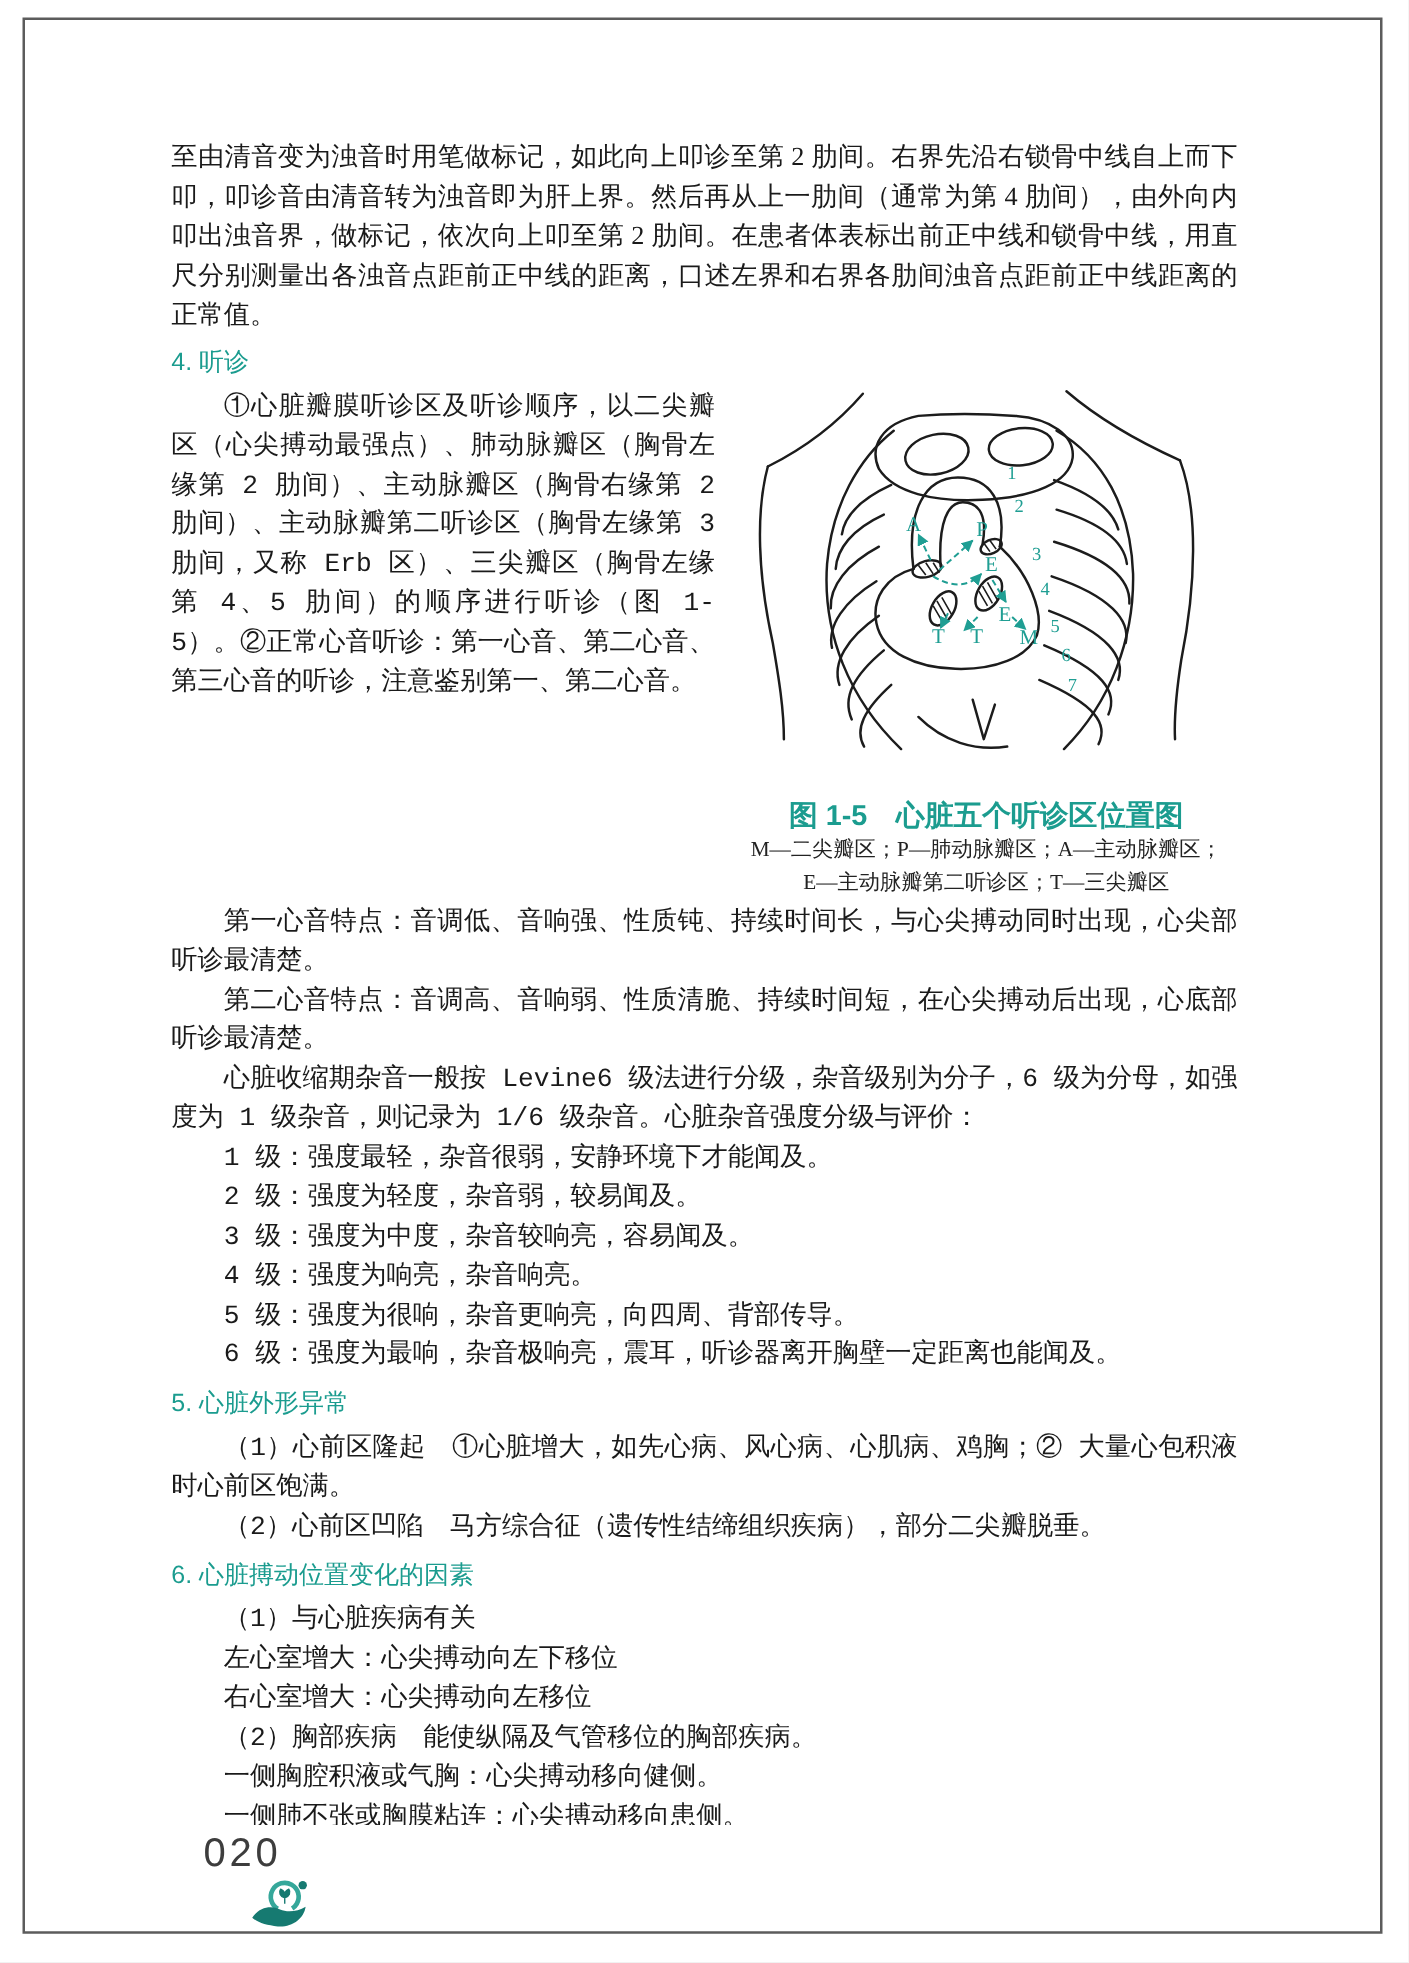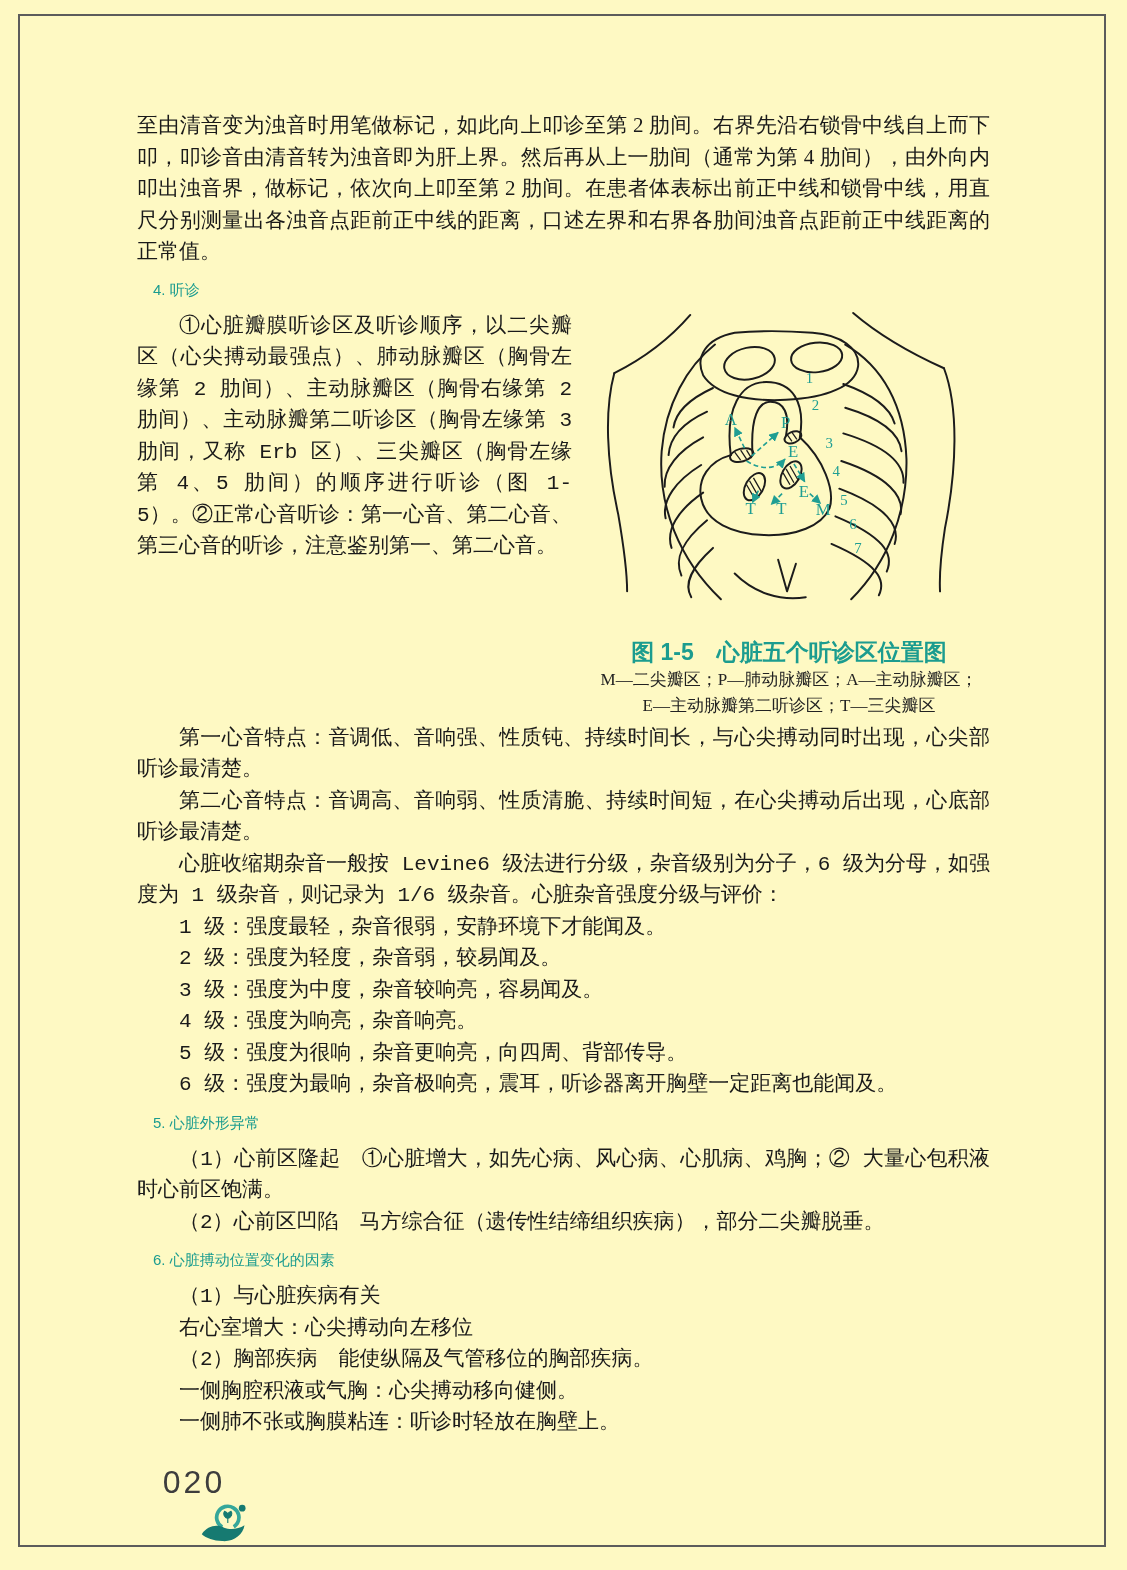--- a/index.html
+++ b/index.html
@@ -1,35 +1,35 @@
 <!DOCTYPE html>
 <html><head>
 <meta charset="utf-8">
 <style>
   html,body{margin:0;padding:0;background:#e8e8e8;}
   .page{
-    position:relative; width:1127px; height:1570px; background:#fef9c3;
+    position:relative; width:1127px; height:1570px; background:#ffffff;
     font-family:"Liberation Serif","DejaVu Serif",serif; color:#1a1a1a;
     overflow:hidden; margin:0 auto;
   }
   .frame{
     position:absolute; left:18px; top:14px; width:1088px; height:1533px;
     border:2px solid #5c5c5c; box-sizing:border-box; pointer-events:none;
   }
   .content{
     position:absolute; left:137px; top:110px; width:853px; height:1350px;
     overflow:hidden;
   }
   .para{
     font-size:21px; line-height:31.5px; text-align:justify; margin:0;
   }
   .indent{ text-indent:2em;font-family:Liberation Mono, monospace; }
   .sec-heading{
     font-family:"Liberation Sans","DejaVu Sans",sans-serif;
-    font-size:15px; line-height:30px; color:#1b9c8f; margin:7px 0 6px 16px;
+    font-size:20px; line-height:30px; color:#1b9c8f; margin:7px 0 6px 0;
     font-weight:500;
   }
   .media-row{ overflow:hidden; margin-top:2px; }
   .figure{
     float:right; width:402px; margin:0 0 4px 16px; text-align:center;
   }
   .figure svg{ display:block; margin:0 auto; }
   .fig-caption{
     font-family:"Liberation Sans","DejaVu Sans",sans-serif;
     font-size:23px; font-weight:bold; color:#1b9c8f; line-height:30px; margin-top:20px;
@@ -182,24 +182,25 @@
       <p class="para indent">6 级：强度为最响，杂音极响亮，震耳，听诊器离开胸壁一定距离也能闻及。</p>
     </div>
 
     <div class="sec-heading">5. 心脏外形异常</div>
     <p class="para indent">（1）心前区隆起　①心脏增大，如先心病、风心病、心肌病、鸡胸；② 大量心包积液时心前区饱满。</p>
     <p class="para indent">（2）心前区凹陷　马方综合征（遗传性结缔组织疾病），部分二尖瓣脱垂。</p>
 
     <div class="sec-heading">6. 心脏搏动位置变化的因素</div>
     <div class="factor-lines">
       <p class="para indent">（1）与心脏疾病有关</p>
+      <p class="para indent">左心室增大：心尖搏动向左下移位</p>
       <p class="para indent">右心室增大：心尖搏动向左移位</p>
       <p class="para indent">（2）胸部疾病　能使纵隔及气管移位的胸部疾病。</p>
       <p class="para indent">一侧胸腔积液或气胸：心尖搏动移向健侧。</p>
-      <p class="para indent">一侧肺不张或胸膜粘连：听诊时轻放在胸壁上。</p>
+      <p class="para indent">一侧肺不张或胸膜粘连：心尖搏动移向患侧。</p>
     </div>
 
   </div>
 
   <div class="footer">
     <span class="page-num">020</span>
     <span class="logo">
       <svg width="52" height="44" viewBox="0 0 56 46">
         <circle cx="31" cy="17" r="12" fill="none" stroke="#35a79a" stroke-width="4" stroke-dasharray="62 14" transform="rotate(120 31 17)"></circle>
         <path d="M31,23 L31,15 M31,18 C27,17 25.5,13 27.5,10.5 C30.5,11.5 32,14.5 31,18 Z

